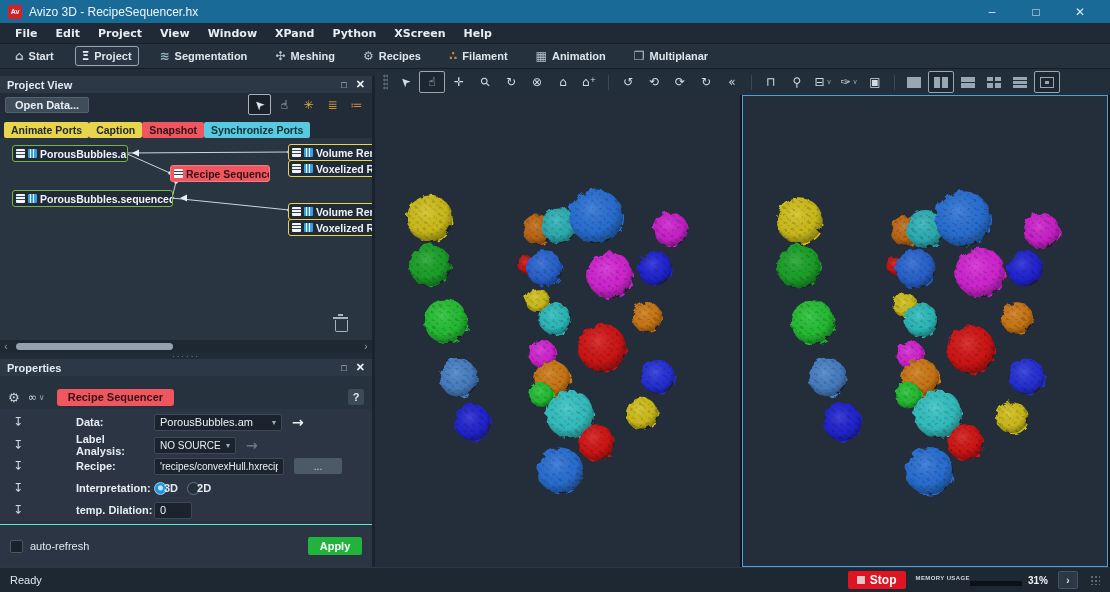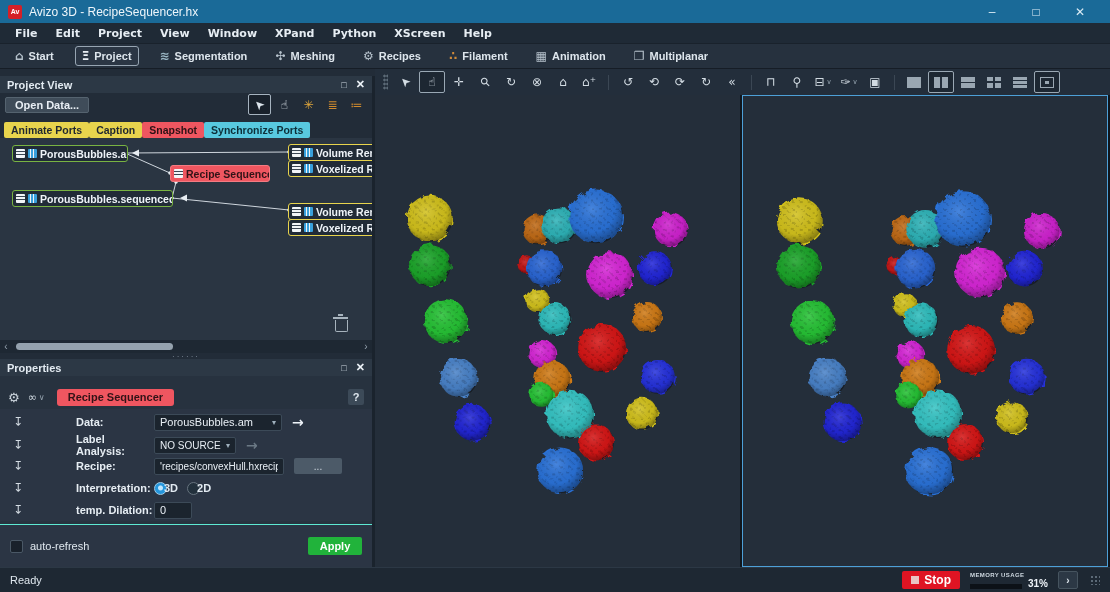--- a/index.html
+++ b/index.html
@@ -120,21 +120,21 @@
   .pane.active{border:1px solid #4da0d8;box-sizing:border-box;}
   .pane svg{display:block;width:100%;height:100%;}
 
   
   .statusbar{height:24px;background:#1e2833;border-top:1px solid #2c3845;display:flex;align-items:center;padding:0 10px;flex:0 0 auto;}
   .ready{font-size:11px;color:#dfe7ee;}
   .sb-right{margin-left:auto;display:flex;align-items:center;gap:10px;}
   .stop-btn{height:18px;background:#df1423;border-radius:2px;display:flex;align-items:center;gap:5px;padding:0 9px;}
   .stop-sq{width:8px;height:8px;background:#e9c4c4;}
   .stop-label{color:#fff;font-size:12px;font-weight:bold;}
-  .mem{display:flex;flex-direction:column;justify-content:center;}
+  .mem{display:flex;flex-direction:row;justify-content:center;}
   .mem-label{font-size:6px;font-weight:bold;letter-spacing:.4px;color:#cfd9e1;}
   .mem-row{display:flex;align-items:flex-end;gap:6px;}
   .mem-track{width:52px;height:5px;background:#0c1117;margin-top:2px;}
   .mem-fill{height:100%;background:#1e6fd6;}
   .mem-pct{font-size:10px;font-weight:bold;color:#eef3f8;}
   .console-btn{width:18px;height:16px;border:1px solid #46545f;border-radius:2px;background:#2c3845;color:#dfe7ee;
                font-size:10px;font-weight:bold;display:flex;align-items:center;justify-content:center;}
   .grip{width:10px;height:10px;background-image:radial-gradient(#5c6a77 1px,transparent 1.2px);background-size:4px 4px;margin-left:2px;}
   .hidden-defs{position:absolute;width:0;height:0;}
 </style>

